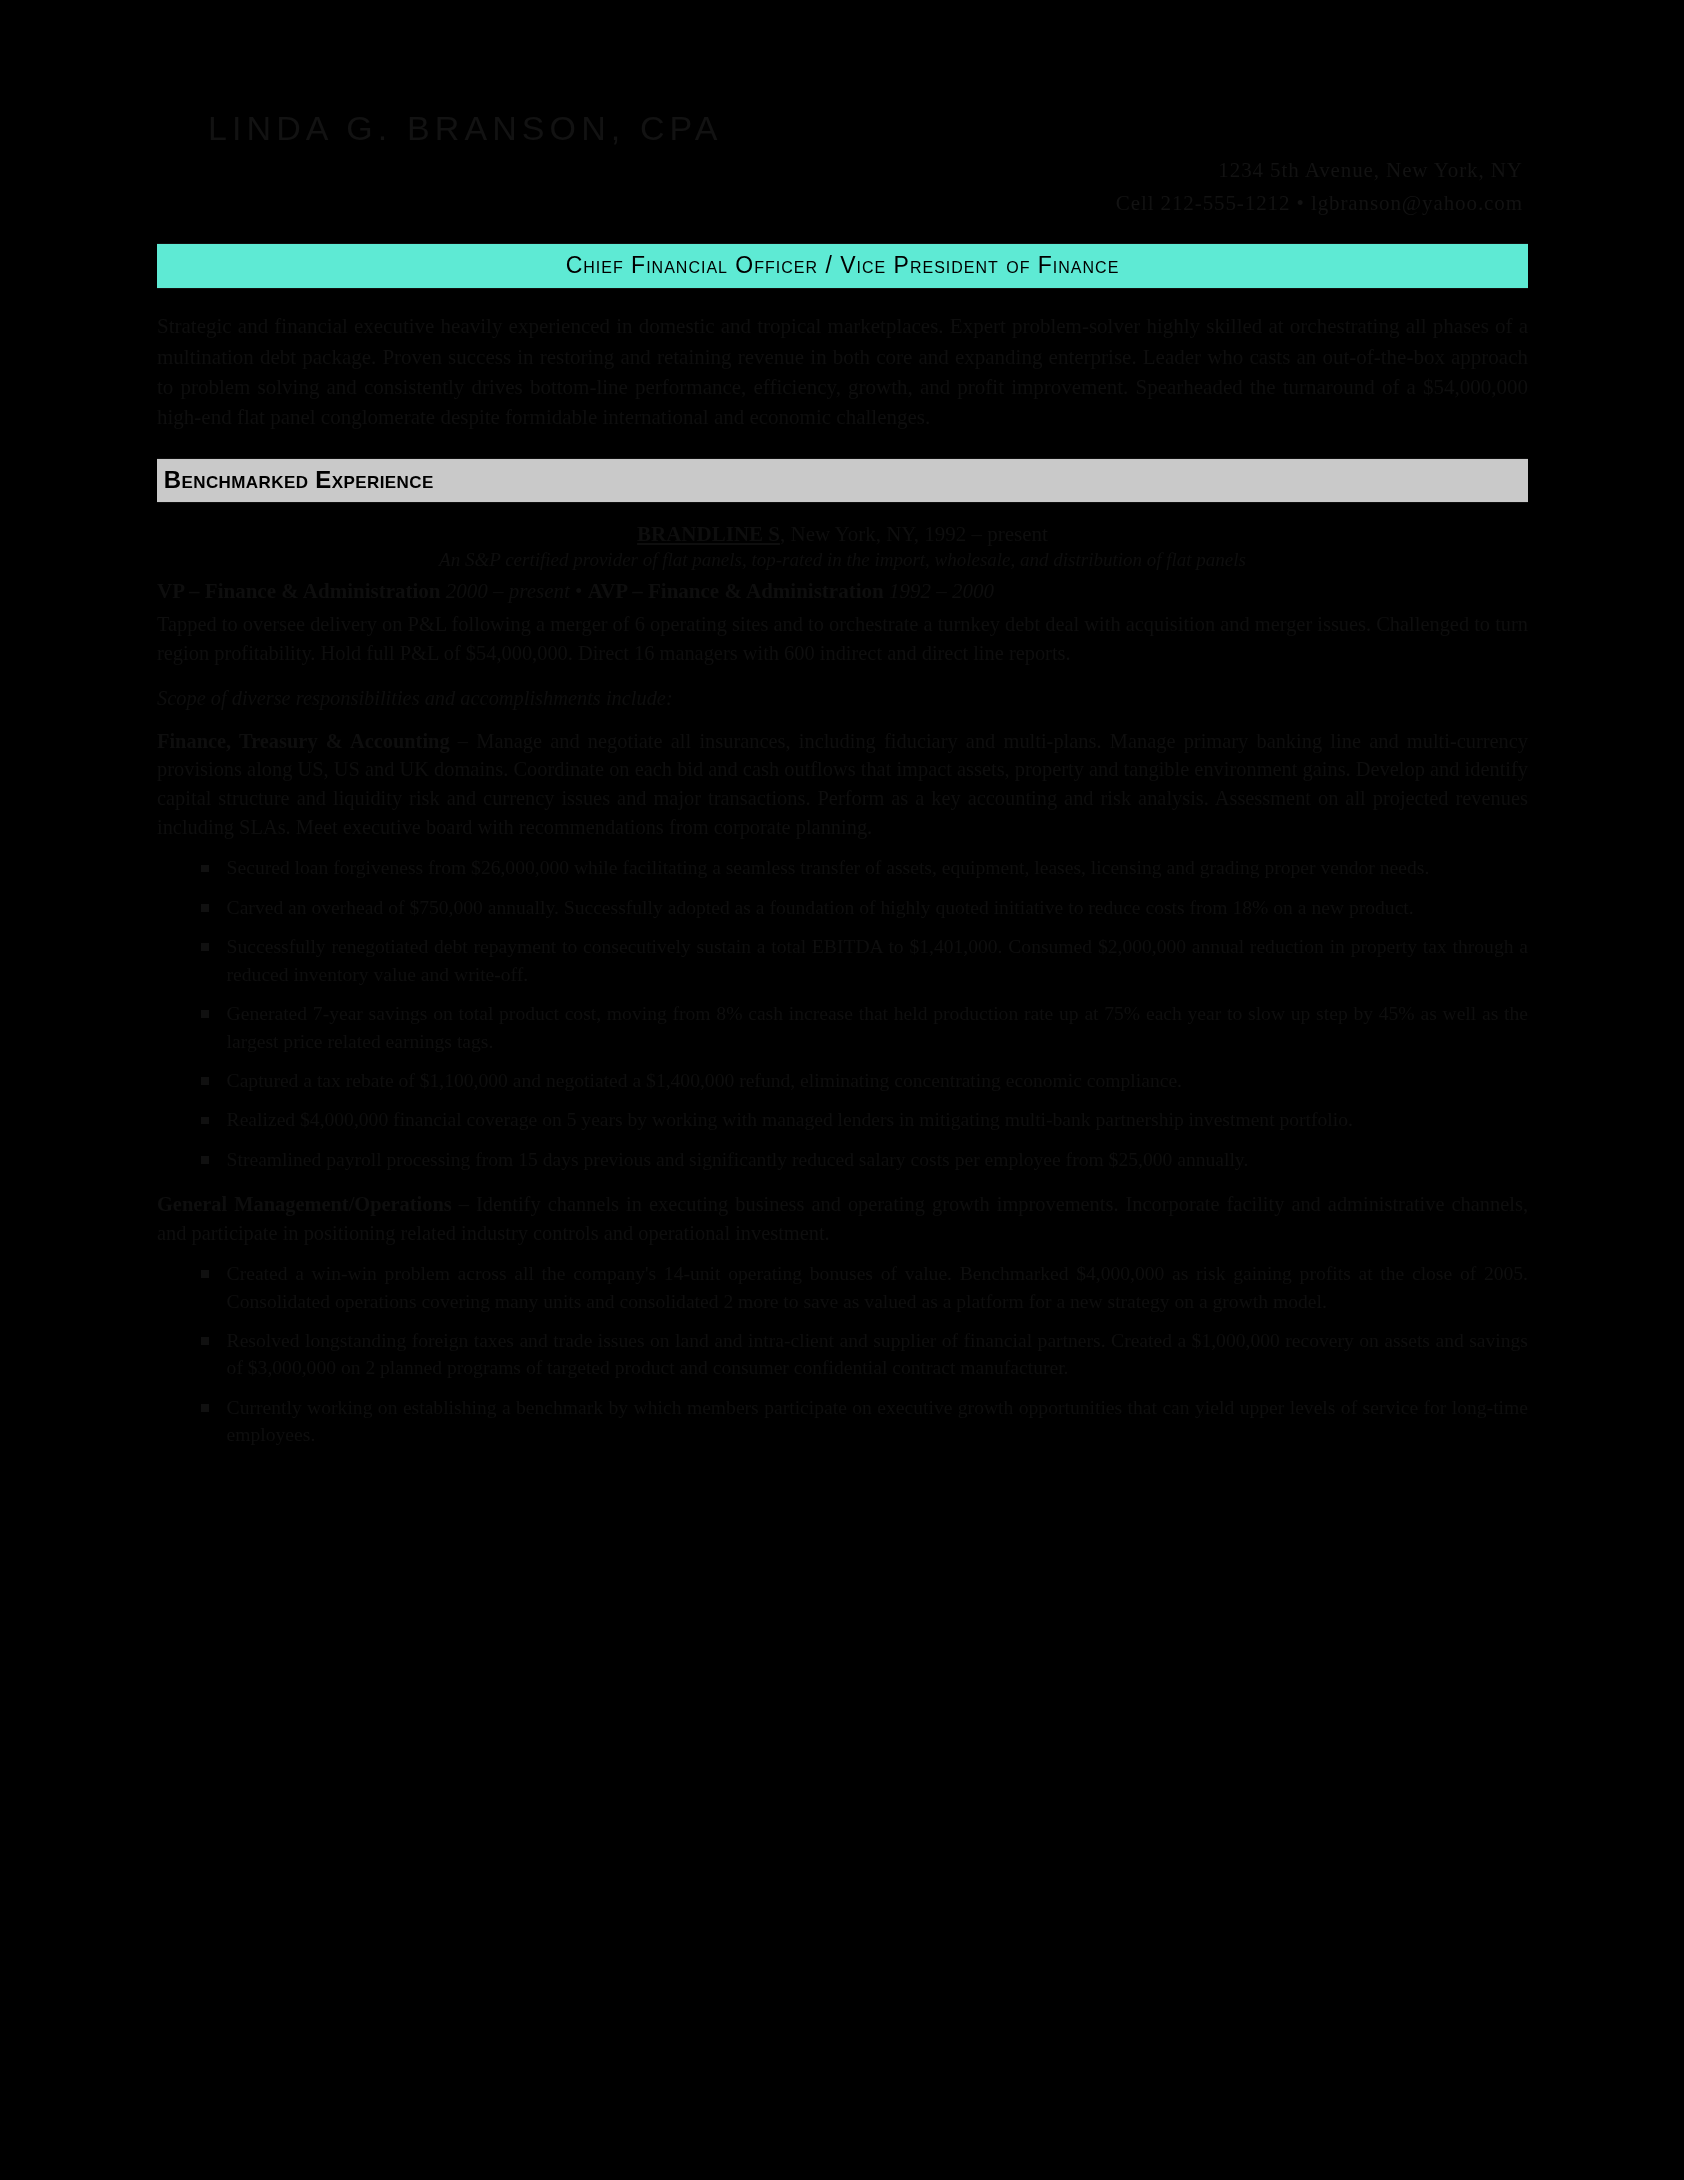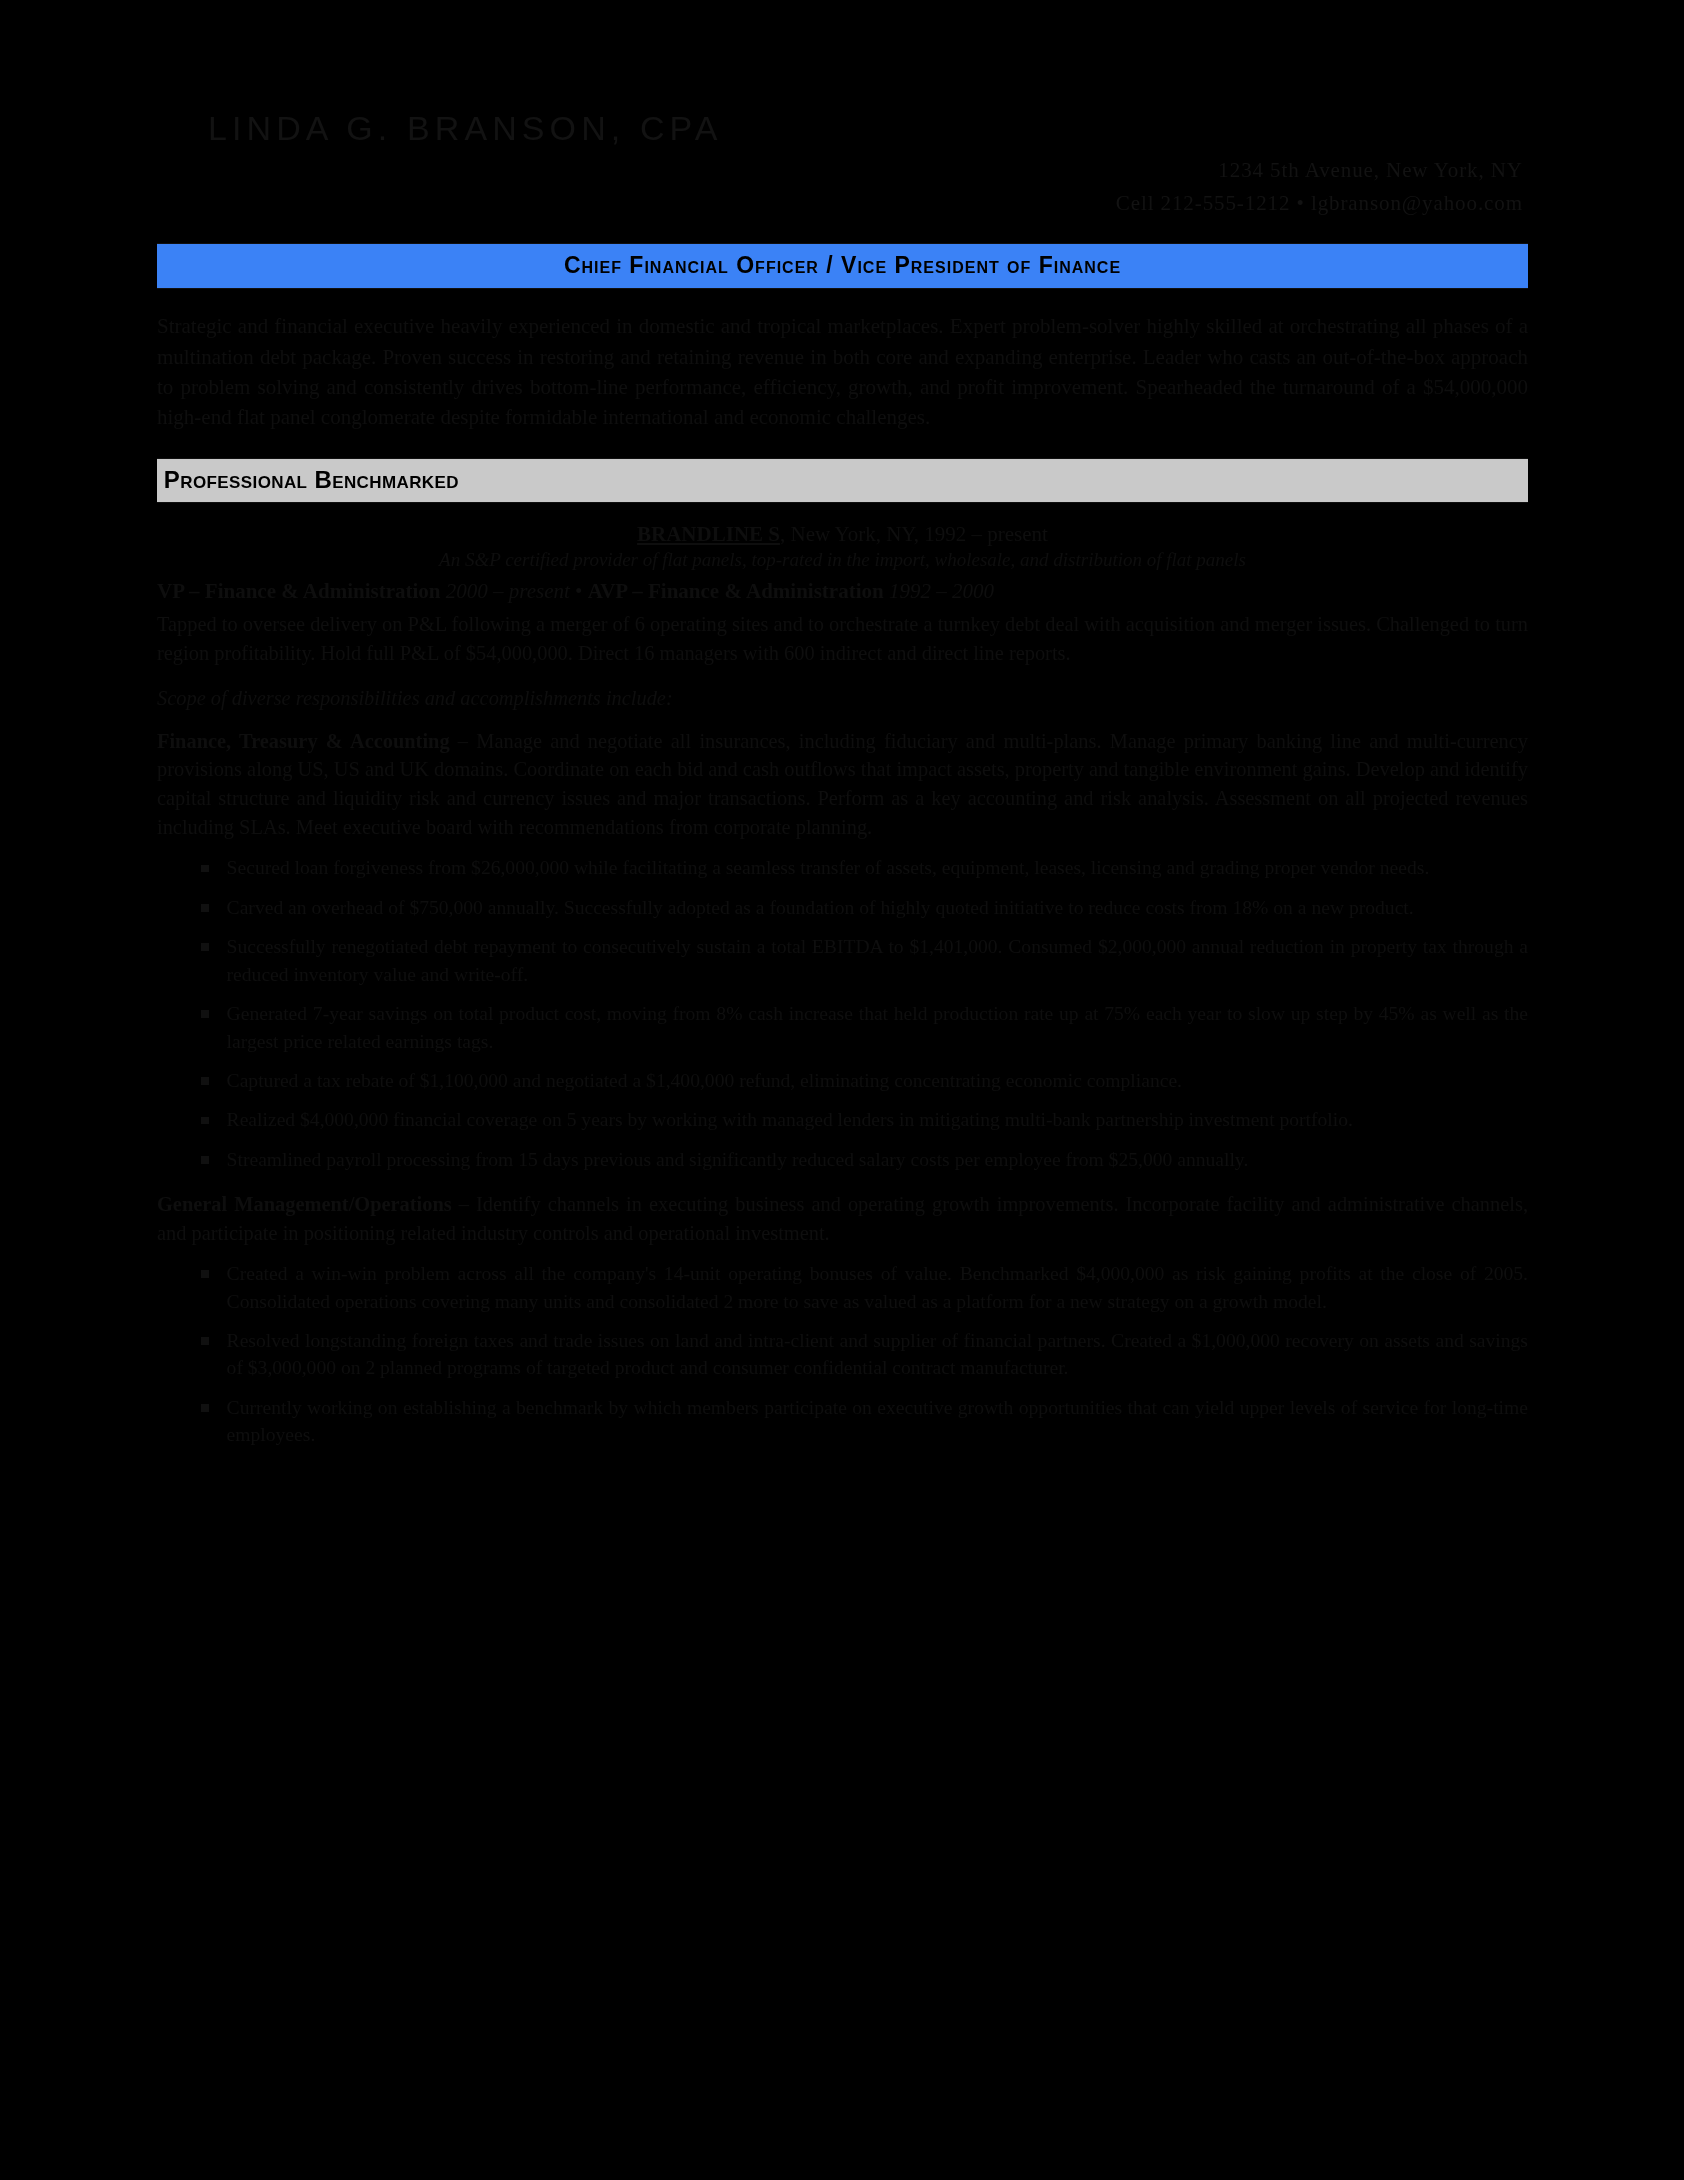--- a/index.html
+++ b/index.html
@@ -39,27 +39,27 @@
     text-align: right;
     font-size: 21px;
     letter-spacing: 0.9px;
     color: #121212;
     line-height: 1.55;
     margin-top: 6.8px;
     padding-right: 5.1px;
   }
   .titlebar {
     margin-top: 24px;
-    background: #3b82f6;
+    background: #5eead4;
     border-top: 1.7px solid #101010;
     border-bottom: 1.7px solid #101010;
     text-align: center;
     padding: 7.7px 0 9.4px 0;
     font-family: "Liberation Sans", sans-serif;
-    font-weight: bold;
+    font-weight: normal;
     font-size: 23px;
     letter-spacing: 1px;
     color: #000000;
     font-variant: small-caps;
   }
   .summary {
     margin-top: 22px;
     font-size: 21px;
     line-height: 1.44;
     text-align: justify;
@@ -163,21 +163,21 @@
 
     <div class="contact">
       <div>1234 5th Avenue, New York, NY</div>
       <div>Cell 212-555-1212 • lgbranson@yahoo.com</div>
     </div>
 
     <div class="titlebar">Chief Financial Officer / Vice President of Finance</div>
 
     <div class="summary">Strategic and financial executive heavily experienced in domestic and tropical marketplaces. Expert problem-solver highly skilled at orchestrating all phases of a multination debt package. Proven success in restoring and retaining revenue in both core and expanding enterprise.  Leader who casts an out-of-the-box approach to problem solving and consistently drives bottom-line performance, efficiency, growth, and profit improvement. Spearheaded the turnaround of a $54,000,000 high-end flat panel conglomerate despite formidable international and economic challenges.</div>
 
-    <div class="sectionbar">Professional Benchmarked</div>
+    <div class="sectionbar">Benchmarked Experience</div>
 
     <div class="company-line">
       <span class="company-name">BRANDLINE S</span><span>, </span><span>New York, NY</span><span>, </span><span>1992 – present</span>
     </div>
     <div class="company-desc">An S&amp;P certified provider of flat panels, top-rated in the import, wholesale, and distribution of flat panels</div>
 
     <div class="roles">
       <span class="role-title">VP – Finance &amp; Administration</span>
       <span class="role-dates">2000 – present</span>
       <span>•</span>

